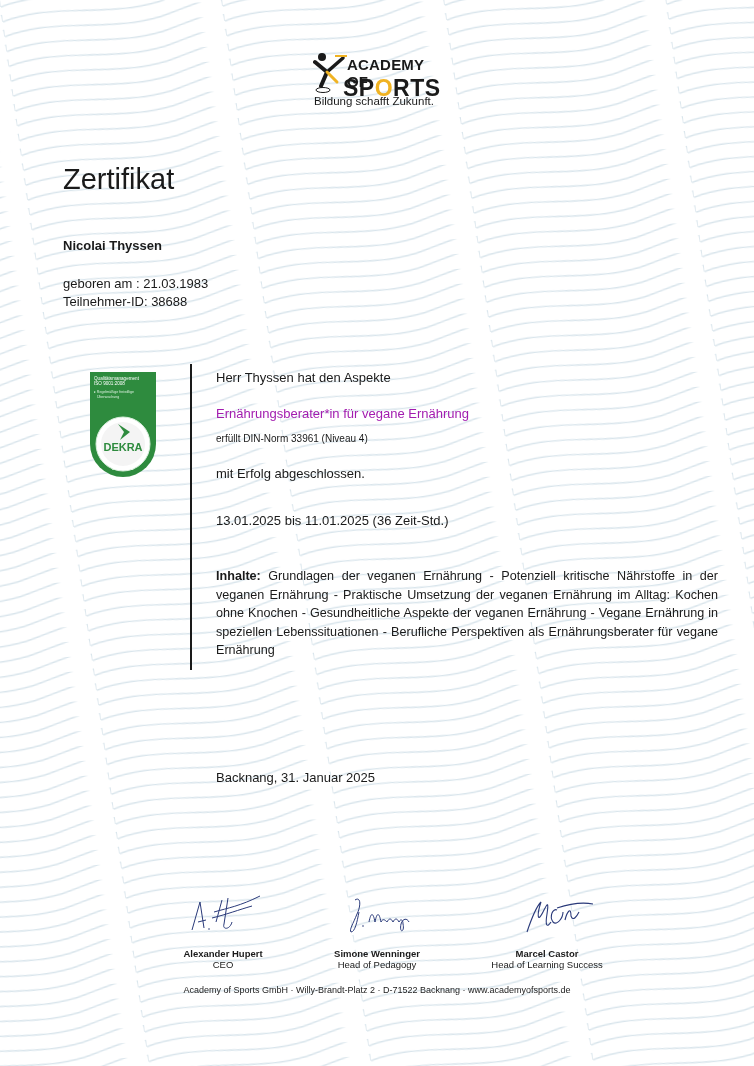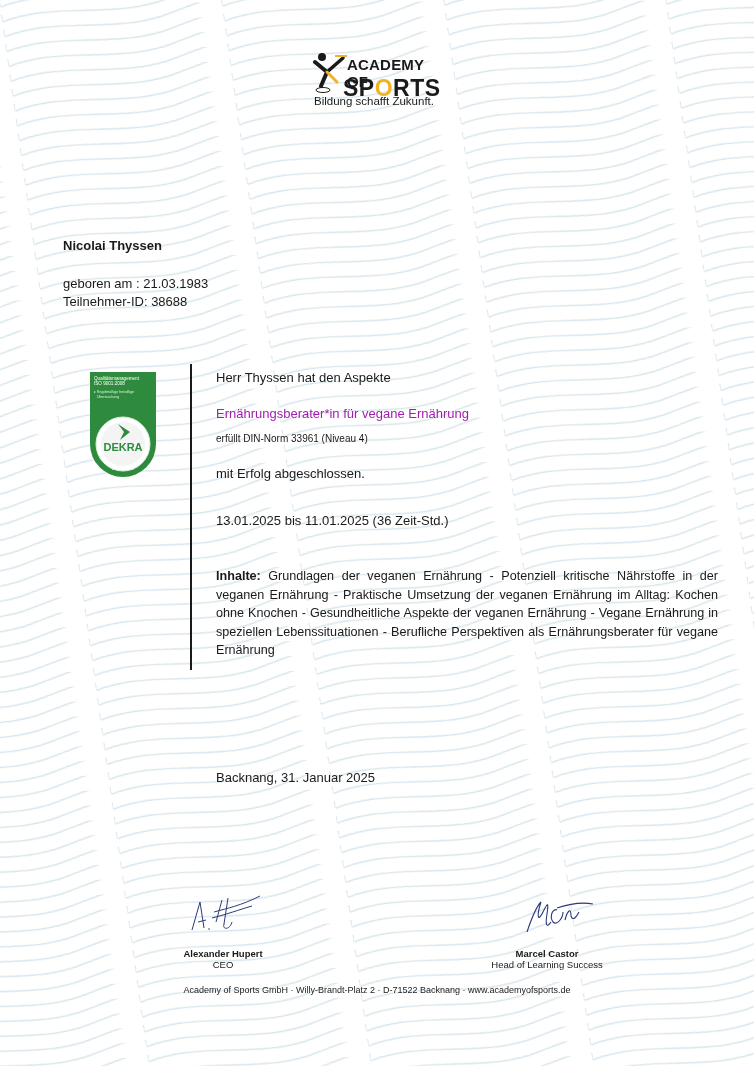--- a/index.html
+++ b/index.html
@@ -72,20 +72,21 @@
       <path d="M14 20 L30 6" stroke="#1a1a1a" stroke-width="3.5" fill="none" stroke-linecap="round"></path>
       <path d="M14 20 L24 30" stroke="#f0b323" stroke-width="3" fill="none" stroke-linecap="round"></path>
       <path d="M22 4 L34 4" stroke="#f0b323" stroke-width="2" fill="none"></path>
       <ellipse cx="10" cy="38" rx="7" ry="2.5" fill="none" stroke="#1a1a1a" stroke-width="1"></ellipse>
     </svg>
     <div class="logo-academy">ACADEMY OF</div>
     <div class="logo-sports"><span>SP</span><span class="o">O</span><span>RTS</span></div>
     <div class="logo-tag">Bildung schafft Zukunft.</div>
   </div>
 
+  <h1 class="title">Zertifikat</h1>
   <div class="name">Nicolai Thyssen</div>
   <div class="dob">geboren am : 21.03.1983</div>
   <div class="pid">Teilnehmer-ID: 38688</div>
 
   <svg class="dekra" viewBox="0 0 66 108">
     <path d="M0 0 H66 V72 A33 33 0 0 1 0 72 Z" fill="#2e8b3e"></path>
     <text x="4" y="8" font-size="4.6" fill="#ffffff" font-family="Liberation Sans, sans-serif">Qualitätsmanagement</text>
     <text x="4" y="13" font-size="4.6" fill="#ffffff" font-family="Liberation Sans, sans-serif">ISO 9001:2008</text>
     <text x="4" y="21" font-size="3.6" fill="#d8eedc" font-family="Liberation Sans, sans-serif">▸ Regelmäßige freiwillige</text>
     <text x="7" y="25.5" font-size="3.6" fill="#d8eedc" font-family="Liberation Sans, sans-serif">Überwachung</text>
@@ -108,20 +109,29 @@
 
   <div class="sig sig1">
     <svg width="90" height="44" viewBox="0 0 90 44">
       <path d="M14 38 L22 10 L26 36 M20 30 L28 28" stroke="#2a3a7a" stroke-width="1" fill="none"></path>
       <circle cx="31" cy="37" r="0.8" fill="#2a3a7a"></circle>
       <path d="M38 30 L44 8 M50 6 L46 32 C44 38 52 38 54 30 M36 20 C50 16 62 14 82 4 M34 26 C50 22 60 18 74 14" stroke="#2a3a7a" stroke-width="1" fill="none"></path>
     </svg>
     <div class="sig-name">Alexander Hupert</div>
     <div class="sig-role">CEO</div>
   </div>
+  <div class="sig sig2">
+    <svg width="100" height="44" viewBox="0 0 100 44">
+      <path d="M28 8 C34 4 34 14 30 22 C26 32 22 38 24 40 C28 40 30 30 32 20" stroke="#2a3a7a" stroke-width="1" fill="none"></path>
+      <circle cx="36" cy="34" r="0.8" fill="#2a3a7a"></circle>
+      <path d="M42 30 C44 20 46 20 48 30 C50 20 52 20 54 30 C56 26 58 28 60 30 C62 26 64 26 66 30 C68 26 70 26 72 30 C74 26 76 28 76 32 C78 40 72 42 74 32 C76 26 80 26 82 30" stroke="#2a3a7a" stroke-width="1" fill="none"></path>
+    </svg>
+    <div class="sig-name">Simone Wenninger</div>
+    <div class="sig-role">Head of Pedagogy</div>
+  </div>
   <div class="sig sig3">
     <svg width="100" height="44" viewBox="0 0 100 44">
       <path d="M30 40 C34 28 40 14 44 10 C40 22 40 32 46 20 C50 12 52 8 50 22 C48 34 50 36 54 30" stroke="#2a3a7a" stroke-width="1.1" fill="none"></path>
       <path d="M60 18 C56 16 52 24 56 30 C60 34 66 26 66 20 M68 28 C70 20 74 14 74 24 C76 30 80 24 82 20 M60 16 C72 12 86 10 96 12" stroke="#2a3a7a" stroke-width="1.1" fill="none"></path>
     </svg>
     <div class="sig-name">Marcel Castor</div>
     <div class="sig-role">Head of Learning Success</div>
   </div>
 
   <div class="footer">Academy of Sports GmbH · Willy-Brandt-Platz 2 · D-71522 Backnang · www.academyofsports.de</div>

